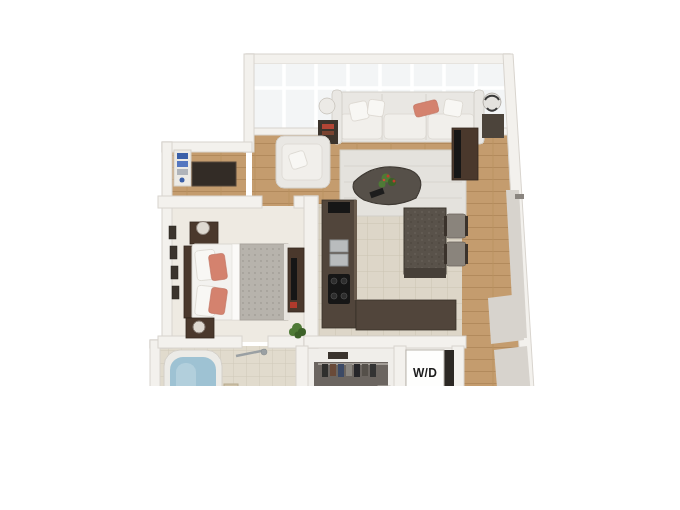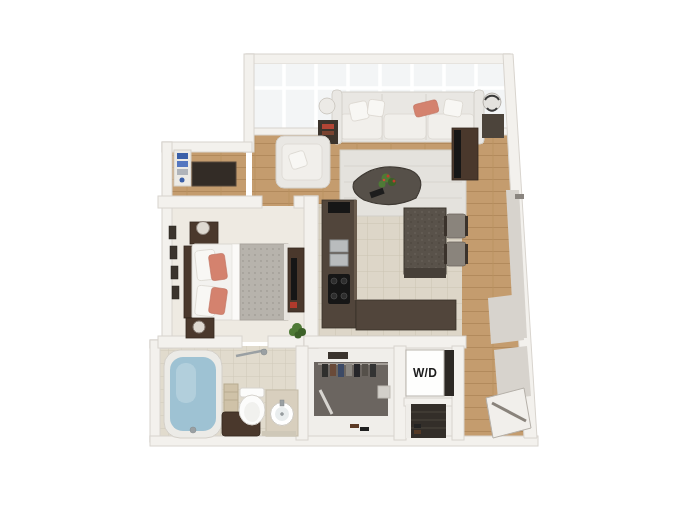--- a/index.html
+++ b/index.html
@@ -1,16 +1,16 @@
 <!DOCTYPE html>
 <html style="--background: #ffffff; --wall: #f3f1ed; --wall_edge: #d8d4ce; --wall_shade: #d7d3cd; --glass: #f3f5f6; --wood: #c49c6e; --wood_line: #b28a5c; --tile: #ddd6c8; --tile_line: #ccc4b2; --carpet: #eeeae2; --closet_floor: #6b6560; --rug: #e4e2dd; --sofa: #e9e7e3; --accent_coral: #d4826e; --dark_wood: #4a382c; --counter: #51453b; --granite: #59524a; --duvet: #b7b3ac; --water: #9ec2d3; --plant_green: #4f7a36; --tv_black: #161616; --text_dark: #1c1c1c;"><head>
 <meta charset="utf-8">
 <style>
   html,body{margin:0;padding:0;background:var(--background,#ffffff);}
-  #stage{position:relative;width:680px;height:510px;background:var(--background,#ffffff);overflow:hidden;
+  #stage{position:relative;width:680px;height:386px;background:var(--background,#ffffff);overflow:hidden;
          font-family:"Liberation Sans",sans-serif;}
   svg{display:block;}
   .wall{fill:var(--wall,#f3f1ed);stroke:var(--wall_edge,#d8d4ce);stroke-width:1;}
   .wallshade{fill:var(--wall_shade,#d7d3cd);}
   .glass{fill:var(--glass,#f3f5f6);}
   .mullion{stroke:#ffffff;stroke-width:3.5;}
   .carpet{fill:var(--carpet,#eeeae2);}
   .closetfloor{fill:var(--closet_floor,#6b6560);}
   .roomwhite{fill:#f0eeea;}
   .rug{fill:var(--rug,#e4e2dd);stroke:#d2cfc8;stroke-width:1;}

